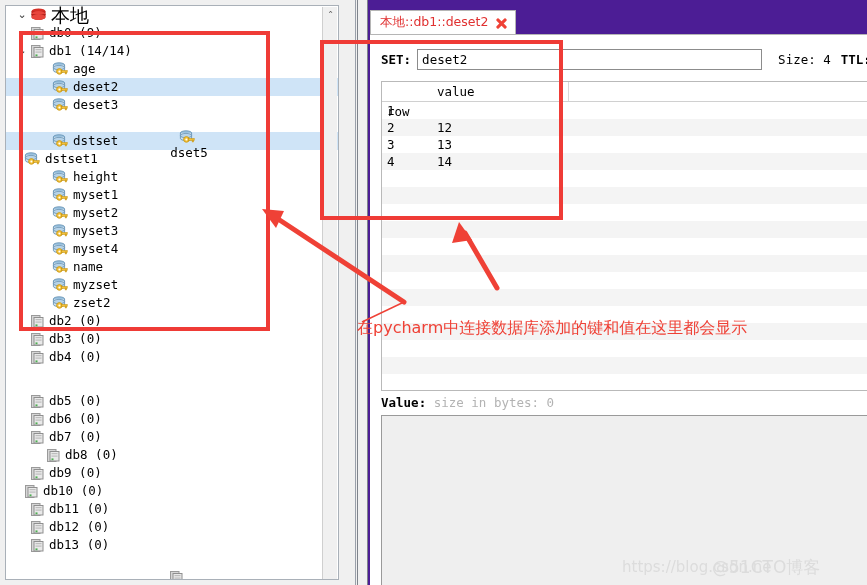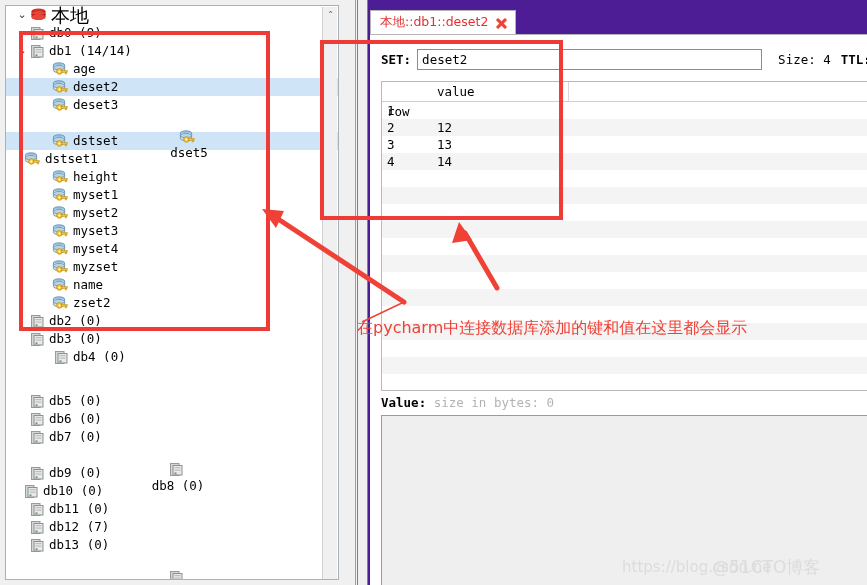--- a/index.html
+++ b/index.html
@@ -480,46 +480,46 @@
             <span class="spacer16"></span>
             <span class="ico ico-key"><svg width="17" height="14" viewBox="0 0 17 14">
                 <ellipse cx="7" cy="3" rx="5.6" ry="2.2" fill="#9cc3e0" stroke="#5b8aad" stroke-width="0.8"></ellipse>
                 <path d="M1.4 3 v5.4 a5.6 2.2 0 0 0 11.2 0 V3" fill="#cfe0ec" stroke="#5b8aad" stroke-width="0.8"></path>
                 <ellipse cx="7" cy="5.6" rx="5.6" ry="2.2" fill="#b7d3e8" stroke="#5b8aad" stroke-width="0.7"></ellipse>
                 <circle cx="7.4" cy="9.4" r="2.8" fill="#f5c33b" stroke="#c79412" stroke-width="0.8"></circle>
                 <circle cx="7.4" cy="9.4" r="1" fill="#fff"></circle>
                 <rect x="9.6" y="8.6" width="5.6" height="1.7" fill="#f5c33b" stroke="#c79412" stroke-width="0.6"></rect>
                 <rect x="13.2" y="10.0" width="1.3" height="1.9" fill="#f5c33b" stroke="#c79412" stroke-width="0.6"></rect>
               </svg></span>
+            <span class="lbl">name</span>
+          </div>
+          <div class="tree-row" style="padding-left: 30px;">
+            <span class="spacer16"></span>
+            <span class="ico ico-key"><svg width="17" height="14" viewBox="0 0 17 14">
+                <ellipse cx="7" cy="3" rx="5.6" ry="2.2" fill="#9cc3e0" stroke="#5b8aad" stroke-width="0.8"></ellipse>
+                <path d="M1.4 3 v5.4 a5.6 2.2 0 0 0 11.2 0 V3" fill="#cfe0ec" stroke="#5b8aad" stroke-width="0.8"></path>
+                <ellipse cx="7" cy="5.6" rx="5.6" ry="2.2" fill="#b7d3e8" stroke="#5b8aad" stroke-width="0.7"></ellipse>
+                <circle cx="7.4" cy="9.4" r="2.8" fill="#f5c33b" stroke="#c79412" stroke-width="0.8"></circle>
+                <circle cx="7.4" cy="9.4" r="1" fill="#fff"></circle>
+                <rect x="9.6" y="8.6" width="5.6" height="1.7" fill="#f5c33b" stroke="#c79412" stroke-width="0.6"></rect>
+                <rect x="13.2" y="10.0" width="1.3" height="1.9" fill="#f5c33b" stroke="#c79412" stroke-width="0.6"></rect>
+              </svg></span>
             <span class="lbl">myzset</span>
           </div>
           <div class="tree-row" style="padding-left: 30px;">
             <span class="spacer16"></span>
             <span class="ico ico-key"><svg width="17" height="14" viewBox="0 0 17 14">
                 <ellipse cx="7" cy="3" rx="5.6" ry="2.2" fill="#9cc3e0" stroke="#5b8aad" stroke-width="0.8"></ellipse>
                 <path d="M1.4 3 v5.4 a5.6 2.2 0 0 0 11.2 0 V3" fill="#cfe0ec" stroke="#5b8aad" stroke-width="0.8"></path>
                 <ellipse cx="7" cy="5.6" rx="5.6" ry="2.2" fill="#b7d3e8" stroke="#5b8aad" stroke-width="0.7"></ellipse>
                 <circle cx="7.4" cy="9.4" r="2.8" fill="#f5c33b" stroke="#c79412" stroke-width="0.8"></circle>
                 <circle cx="7.4" cy="9.4" r="1" fill="#fff"></circle>
                 <rect x="9.6" y="8.6" width="5.6" height="1.7" fill="#f5c33b" stroke="#c79412" stroke-width="0.6"></rect>
                 <rect x="13.2" y="10.0" width="1.3" height="1.9" fill="#f5c33b" stroke="#c79412" stroke-width="0.6"></rect>
               </svg></span>
-            <span class="lbl">name</span>
-          </div>
-          <div class="tree-row" style="padding-left: 30px;">
-            <span class="spacer16"></span>
-            <span class="ico ico-key"><svg width="17" height="14" viewBox="0 0 17 14">
-                <ellipse cx="7" cy="3" rx="5.6" ry="2.2" fill="#9cc3e0" stroke="#5b8aad" stroke-width="0.8"></ellipse>
-                <path d="M1.4 3 v5.4 a5.6 2.2 0 0 0 11.2 0 V3" fill="#cfe0ec" stroke="#5b8aad" stroke-width="0.8"></path>
-                <ellipse cx="7" cy="5.6" rx="5.6" ry="2.2" fill="#b7d3e8" stroke="#5b8aad" stroke-width="0.7"></ellipse>
-                <circle cx="7.4" cy="9.4" r="2.8" fill="#f5c33b" stroke="#c79412" stroke-width="0.8"></circle>
-                <circle cx="7.4" cy="9.4" r="1" fill="#fff"></circle>
-                <rect x="9.6" y="8.6" width="5.6" height="1.7" fill="#f5c33b" stroke="#c79412" stroke-width="0.6"></rect>
-                <rect x="13.2" y="10.0" width="1.3" height="1.9" fill="#f5c33b" stroke="#c79412" stroke-width="0.6"></rect>
-              </svg></span>
             <span class="lbl">zset2</span>
           </div>
           <div class="tree-row" style="padding-left: 8px;">
             <span class="spacer16"></span>
             <span class="ico ico-db"><svg width="15" height="15" viewBox="0 0 15 15">
                 <rect x="1.5" y="1.5" width="8.5" height="12" fill="#d6d6d6" stroke="#9a9a9a" stroke-width="1"></rect>
                 <rect x="4" y="3.5" width="9" height="9.5" fill="#e9e9e9" stroke="#8f8f8f" stroke-width="1"></rect>
                 <rect x="5.5" y="5" width="6" height="1.2" fill="#bdbdbd"></rect>
                 <rect x="5.5" y="7.5" width="6" height="1.2" fill="#bdbdbd"></rect>
                 <rect x="5.5" y="10.4" width="2" height="1.8" fill="#4caf50"></rect>
@@ -530,21 +530,21 @@
             <span class="spacer16"></span>
             <span class="ico ico-db"><svg width="15" height="15" viewBox="0 0 15 15">
                 <rect x="1.5" y="1.5" width="8.5" height="12" fill="#d6d6d6" stroke="#9a9a9a" stroke-width="1"></rect>
                 <rect x="4" y="3.5" width="9" height="9.5" fill="#e9e9e9" stroke="#8f8f8f" stroke-width="1"></rect>
                 <rect x="5.5" y="5" width="6" height="1.2" fill="#bdbdbd"></rect>
                 <rect x="5.5" y="7.5" width="6" height="1.2" fill="#bdbdbd"></rect>
                 <rect x="5.5" y="10.4" width="2" height="1.8" fill="#4caf50"></rect>
               </svg></span>
             <span class="lbl">db3  (0)</span>
           </div>
-          <div class="tree-row" style="padding-left: 8px; margin-left: 24px;">
+          <div class="tree-row" style="padding-left: 8px;">
             <span class="spacer16"></span>
             <span class="ico ico-db"><svg width="15" height="15" viewBox="0 0 15 15">
                 <rect x="1.5" y="1.5" width="8.5" height="12" fill="#d6d6d6" stroke="#9a9a9a" stroke-width="1"></rect>
                 <rect x="4" y="3.5" width="9" height="9.5" fill="#e9e9e9" stroke="#8f8f8f" stroke-width="1"></rect>
                 <rect x="5.5" y="5" width="6" height="1.2" fill="#bdbdbd"></rect>
                 <rect x="5.5" y="7.5" width="6" height="1.2" fill="#bdbdbd"></rect>
                 <rect x="5.5" y="10.4" width="2" height="1.8" fill="#4caf50"></rect>
               </svg></span>
             <span class="lbl">db4  (0)</span>
           </div>
@@ -574,21 +574,21 @@
             <span class="spacer16"></span>
             <span class="ico ico-db"><svg width="15" height="15" viewBox="0 0 15 15">
                 <rect x="1.5" y="1.5" width="8.5" height="12" fill="#d6d6d6" stroke="#9a9a9a" stroke-width="1"></rect>
                 <rect x="4" y="3.5" width="9" height="9.5" fill="#e9e9e9" stroke="#8f8f8f" stroke-width="1"></rect>
                 <rect x="5.5" y="5" width="6" height="1.2" fill="#bdbdbd"></rect>
                 <rect x="5.5" y="7.5" width="6" height="1.2" fill="#bdbdbd"></rect>
                 <rect x="5.5" y="10.4" width="2" height="1.8" fill="#4caf50"></rect>
               </svg></span>
             <span class="lbl">db7  (0)</span>
           </div>
-          <div class="tree-row" style="padding-left: 8px; flex-direction: column;">
+          <div class="tree-row" style="padding-left: 24px;">
             <span class="spacer16"></span>
             <span class="ico ico-db"><svg width="15" height="15" viewBox="0 0 15 15">
                 <rect x="1.5" y="1.5" width="8.5" height="12" fill="#d6d6d6" stroke="#9a9a9a" stroke-width="1"></rect>
                 <rect x="4" y="3.5" width="9" height="9.5" fill="#e9e9e9" stroke="#8f8f8f" stroke-width="1"></rect>
                 <rect x="5.5" y="5" width="6" height="1.2" fill="#bdbdbd"></rect>
                 <rect x="5.5" y="7.5" width="6" height="1.2" fill="#bdbdbd"></rect>
                 <rect x="5.5" y="10.4" width="2" height="1.8" fill="#4caf50"></rect>
               </svg></span>
             <span class="lbl">db8  (0)</span>
           </div>
@@ -627,21 +627,21 @@
           </div>
           <div class="tree-row" style="padding-left: 8px;">
             <span class="spacer16"></span>
             <span class="ico ico-db"><svg width="15" height="15" viewBox="0 0 15 15">
                 <rect x="1.5" y="1.5" width="8.5" height="12" fill="#d6d6d6" stroke="#9a9a9a" stroke-width="1"></rect>
                 <rect x="4" y="3.5" width="9" height="9.5" fill="#e9e9e9" stroke="#8f8f8f" stroke-width="1"></rect>
                 <rect x="5.5" y="5" width="6" height="1.2" fill="#bdbdbd"></rect>
                 <rect x="5.5" y="7.5" width="6" height="1.2" fill="#bdbdbd"></rect>
                 <rect x="5.5" y="10.4" width="2" height="1.8" fill="#4caf50"></rect>
               </svg></span>
-            <span class="lbl">db12  (7)</span>
+            <span class="lbl">db12  (0)</span>
           </div>
           <div class="tree-row" style="padding-left: 8px;">
             <span class="spacer16"></span>
             <span class="ico ico-db"><svg width="15" height="15" viewBox="0 0 15 15">
                 <rect x="1.5" y="1.5" width="8.5" height="12" fill="#d6d6d6" stroke="#9a9a9a" stroke-width="1"></rect>
                 <rect x="4" y="3.5" width="9" height="9.5" fill="#e9e9e9" stroke="#8f8f8f" stroke-width="1"></rect>
                 <rect x="5.5" y="5" width="6" height="1.2" fill="#bdbdbd"></rect>
                 <rect x="5.5" y="7.5" width="6" height="1.2" fill="#bdbdbd"></rect>
                 <rect x="5.5" y="10.4" width="2" height="1.8" fill="#4caf50"></rect>
               </svg></span>

